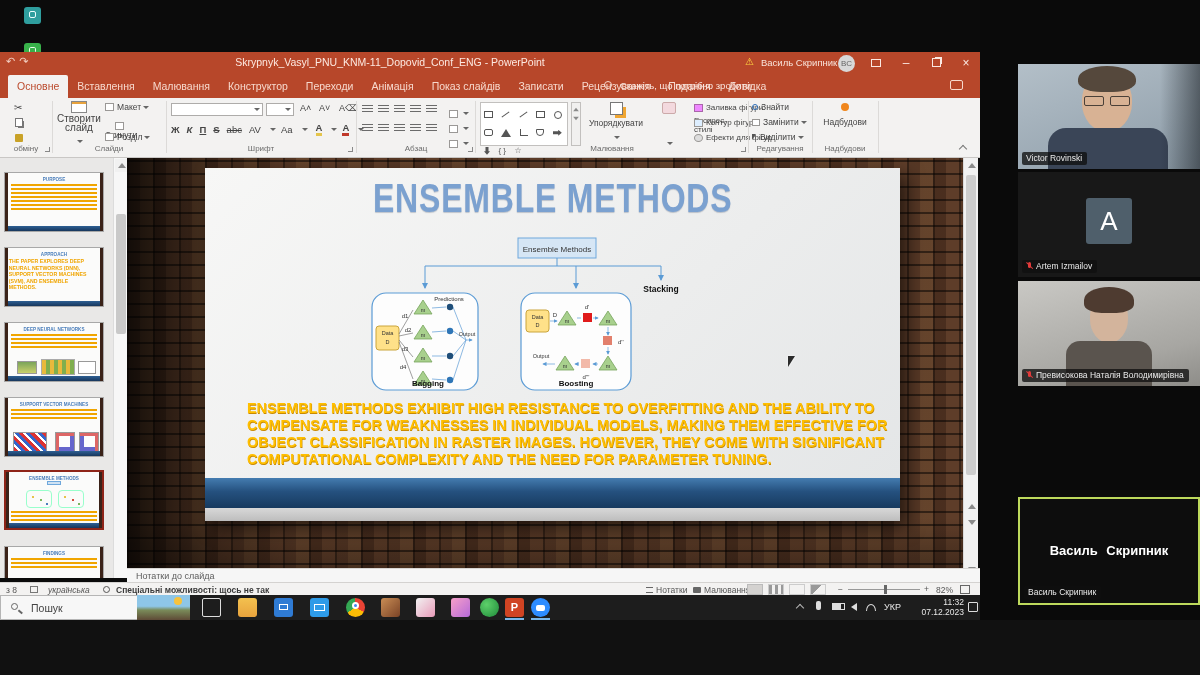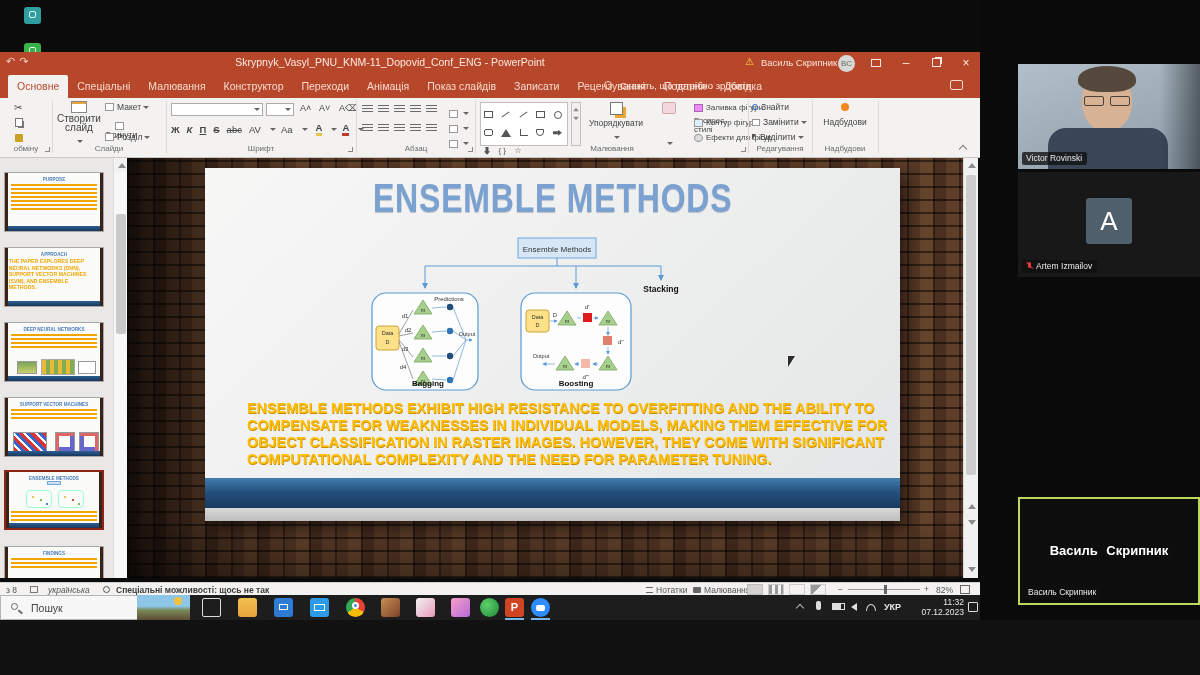--- a/index.html
+++ b/index.html
@@ -51,21 +51,21 @@
   .sb-btn{position:absolute;left:1px;width:13px;height:13px;background:#f1f1f1;}
   .tri-u{width:0;height:0;border-left:4px solid transparent;border-right:4px solid transparent;border-bottom:5px solid #8a8a8a;margin:4px auto;}
   .tri-d{width:0;height:0;border-left:4px solid transparent;border-right:4px solid transparent;border-top:5px solid #8a8a8a;margin:4px auto;}
   .notesbar{left:127px;top:568px;width:853px;height:14px;background:#f6f6f6;border-top:1px solid #d8d6d4;font-size:9px;color:#5d5d5d;line-height:14px;padding-left:9px;}
   .statusbar{left:0;top:582px;width:980px;height:13px;background:#f3f2f1;border-top:1px solid #d4d2d0;font-size:8.5px;color:#555;}
   
   .taskbar{left:0;top:595px;width:980px;height:25px;background:#1d1d1d;}
   .searchbox{position:absolute;left:0;top:0;width:190px;height:25px;background:#f7f7f7;border:1px solid #b5b5b5;font-size:10.5px;color:#444;}
   .tbico{position:absolute;top:3px;width:19px;height:19px;border-radius:3px;}
   .underln{position:absolute;top:23px;height:2px;width:19px;background:#79b6e8;}
-  .trytxt{font-size:9px;color:#e8e8e8;font-weight:bold;}
+  .trytxt{font-size:9px;color:#e8e8e8;}
   
   .sidebar{left:980px;top:0;width:220px;height:675px;background:#0a0a0a;}
   .tile{position:absolute;left:38px;width:182px;height:105px;background:#141414;overflow:hidden;}
   .namechip{position:absolute;left:4px;bottom:4px;background:rgba(15,15,15,.78);color:#e9e9e9;font-size:8.5px;padding:1px 5px 2px 4px;border-radius:2px;display:flex;align-items:center;white-space:nowrap;}
   .mmic{position:relative;width:7px;height:9px;margin-right:3px;flex:0 0 auto;}
   .mmic i{position:absolute;left:2px;top:0;width:3px;height:6px;background:#e23b3b;border-radius:1.5px;}
   .mmic b{position:absolute;left:-1px;top:3px;width:9px;height:1.4px;background:#e23b3b;transform:rotate(45deg);}
   .centername{position:absolute;left:0;right:0;top:42px;text-align:center;color:#fff;font-weight:bold;font-size:13px;word-spacing:5px;}
   .ztb{left:0;top:620px;width:1200px;height:55px;background:#111;}
   .chev{position:absolute;width:6px;height:6px;border-left:1.5px solid #b5b5b5;border-top:1.5px solid #b5b5b5;transform:rotate(45deg);}
@@ -93,21 +93,21 @@
       </div>
     <div class="winbtn" style="left:892px;">–</div>
     <div class="winbtn" style="left:922px;">
         <div style="width:9px;height:9px;border:1px solid #fbe9e2;margin:6px auto;background:#b7472a;box-shadow:2px -2px 0 -1px #fbe9e2;"></div>
       </div>
     <div class="winbtn" style="left:952px;">×</div>
   </div>
 
   <div class="a tabrow">
     <div class="tab active">Основне</div>
-    <div class="tab">Спеціальні</div>
+    <div class="tab">Вставлення</div>
     <div class="tab">Малювання</div>
     <div class="tab">Конструктор</div>
     <div class="tab">Переходи</div>
     <div class="tab">Анімація</div>
     <div class="tab">Показ слайдів</div>
     <div class="tab">Записати</div>
     <div class="tab">Рецензування</div>
     <div class="tab">Подання</div>
     <div class="tab">Довідка</div>
     <div class="bulb"></div>
@@ -436,20 +436,21 @@
         <div class="tri-u"></div>
       </div>
     <div class="sb-btn" style="top:358px;">
         <div class="tri-d"></div>
       </div>
     <div class="sb-btn" style="top:405px;">
         <div class="tri-d"></div>
       </div>
   </div>
 
+  <div class="a notesbar"><span>Нотатки до слайда</span></div>
 
   <div class="a statusbar">
     <span class="a" style="left:6px;top:2px;">з 8</span>
     <span class="a" style="left:30px;top:3px;width:8px;height:7px;border:1px solid #777;display:inline-block;"></span>
     <span class="a" style="left:48px;top:2px;font-style:italic;">українська</span>
     <span class="a" style="left:103px;top:3px;width:7px;height:7px;border:1px solid #555;border-radius:50%;display:inline-block;"></span>
     <span class="a" style="left:116px;top:2px;font-weight:bold;color:#3b3b3b;">Спеціальні можливості: щось не так</span>
     <span class="a" style="left:646px;top:2px;"><span style="display:inline-block;width:7px;height:6px;border-top:1px solid #666;border-bottom:1px solid #666;margin-right:3px;"></span><span>Нотатки</span></span>
     <span class="a" style="left:693px;top:2px;"><span style="display:inline-block;width:8px;height:6px;background:#666;border-radius:1px;margin-right:3px;"></span><span>Малювання</span></span>
     <span class="a" style="left:747px;top:1px;width:16px;height:11px;background:#d4d2d0;border:1px solid #bbb;"></span>
@@ -527,20 +528,32 @@
       <div style="position:absolute;left:68px;top:26px;width:46px;height:46px;background:#4f5f6b;border-radius:3px;color:#fff;font-size:26px;text-align:center;line-height:46px;">A</div>
       <div class="namechip">
           <span class="mmic">
             <i></i>
             <b></b>
           </span>
           <span>Artem Izmailov</span>
         </div>
     </div>
 
+    <div class="tile" style="top:281px;background:linear-gradient(165deg,#c9c8c4,#a7a6a2 70%,#8e8d89);">
+      <div style="position:absolute;left:72px;top:14px;width:38px;height:48px;background:#d3b49c;border-radius:45% 45% 50% 50%;"></div>
+      <div style="position:absolute;left:66px;top:6px;width:50px;height:26px;background:#4e3b30;border-radius:50% 50% 35% 35%;"></div>
+      <div style="position:absolute;left:48px;top:60px;width:86px;height:45px;background:#5a544e;border-radius:14px 14px 0 0;"></div>
+      <div class="namechip">
+          <span class="mmic">
+            <i></i>
+            <b></b>
+          </span>
+          <span>Превисокова Наталія Володимирівна</span>
+        </div>
+    </div>
 
 
     <div class="tile" style="top:497px;height:108px;background:#0d0d0d;border:2px solid #bdd95c;">
       <div class="centername" style="top:44px;">Василь Скрипник</div>
       <div class="namechip">
           <span>Василь Скрипник</span>
         </div>
     </div>
   </div>
 

